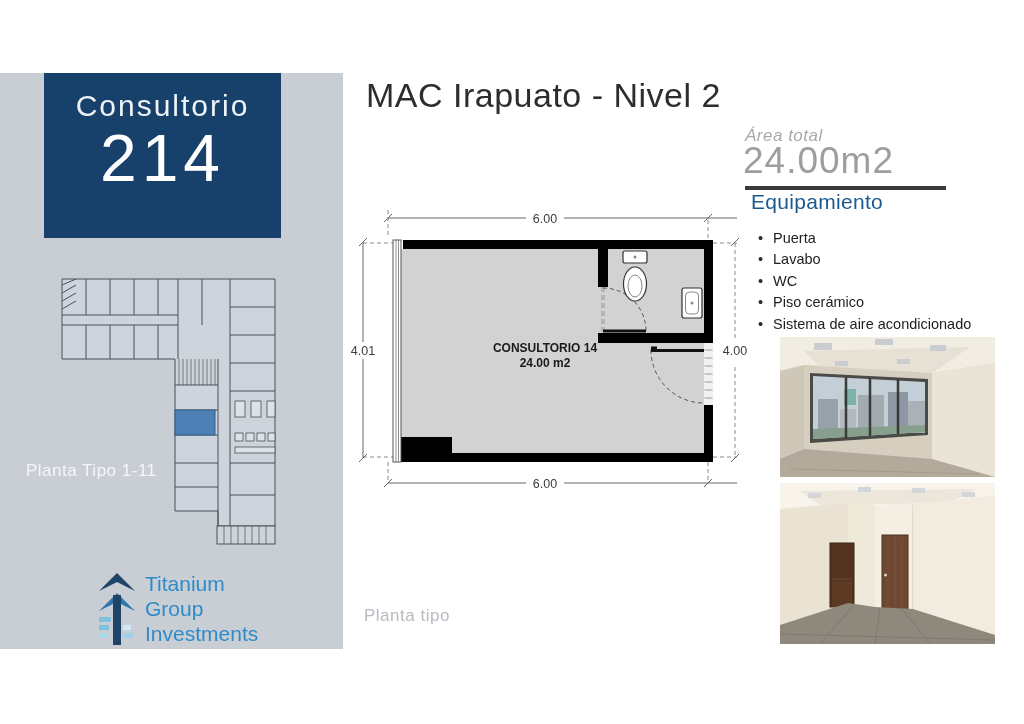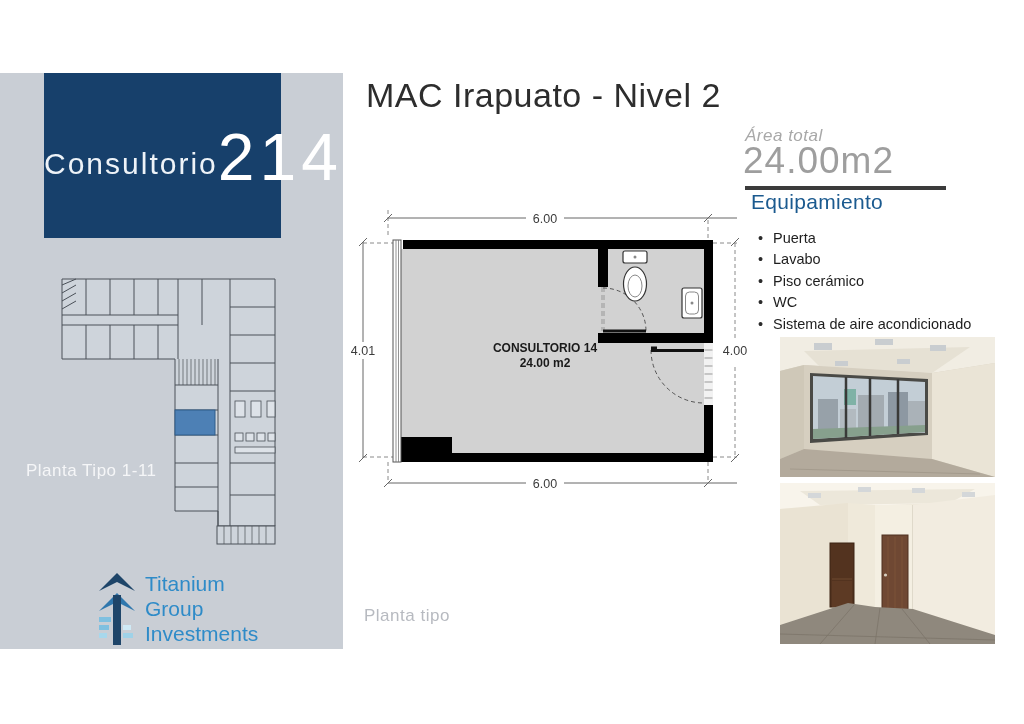--- a/index.html
+++ b/index.html
@@ -3,21 +3,21 @@
 <meta charset="utf-8">
 <style>
   html,body{margin:0;padding:0;background:#ffffff;}
   #page{
     position:relative;width:1024px;height:724px;background:#ffffff;overflow:hidden;
     font-family:"Liberation Sans", sans-serif;color:#2e2e2e;
   }
   
   .sidebar{position:absolute;left:0;top:73px;width:343px;height:576px;background:#c9ced5;}
   .badge{position:absolute;left:44px;top:0;width:237px;height:165px;background:#17406b;
-         display:flex;flex-direction:row;align-items:center;}
+         display:flex;flex-direction:column;align-items:center;}
   .badge .label{margin-top:16px;font-size:30px;font-weight:300;letter-spacing:2px;color:#eef3f8;}
   .badge .number{font-size:66px;font-weight:300;letter-spacing:5px;color:#ffffff;line-height:1.0;margin-top:2px;}
   .keyplan{position:absolute;left:52px;top:200px;}
   .keyplan-caption{position:absolute;left:26px;top:388px;font-size:17px;font-weight:300;
                    color:rgba(255,255,255,0.82);letter-spacing:0.5px;}
   .logo{position:absolute;left:97px;top:498px;display:flex;align-items:flex-start;}
   .logo-text{margin-left:8px;font-size:21px;line-height:25px;color:#2e8bc8;font-weight:400;}
   
   .title{position:absolute;left:366px;top:76px;font-size:34px;font-weight:400;
          color:#2d2d2d;letter-spacing:0.5px;}
@@ -241,22 +241,22 @@
 
   <div class="plan-caption">Planta tipo</div>
 
   <div class="area-label">Área total</div>
   <div class="area-value">24.00m2</div>
   <div class="rule"></div>
   <div class="equip-heading">Equipamiento</div>
   <ul class="equip-list">
     <li>Puerta</li>
     <li>Lavabo</li>
+    <li>WC</li>
     <li>Piso cerámico</li>
-    <li>WC</li>
     <li>Sistema de aire acondicionado</li>
   </ul>
 
   <svg id="photo1" class="photo" width="215" height="140" viewBox="0 0 215 140">
     <rect width="215" height="140" fill="#d9d2c3"></rect>
     <polygon points="0,0 215,0 215,26 152,36 24,28 0,34" fill="#f1ede3"></polygon>
     <polygon points="24,14 190,10 152,36 40,30" fill="#e6e1d4"></polygon>
     <g fill="#c9cdd0">
         <rect x="34" y="6" width="18" height="7"></rect>
         <rect x="95" y="2" width="18" height="6"></rect>

